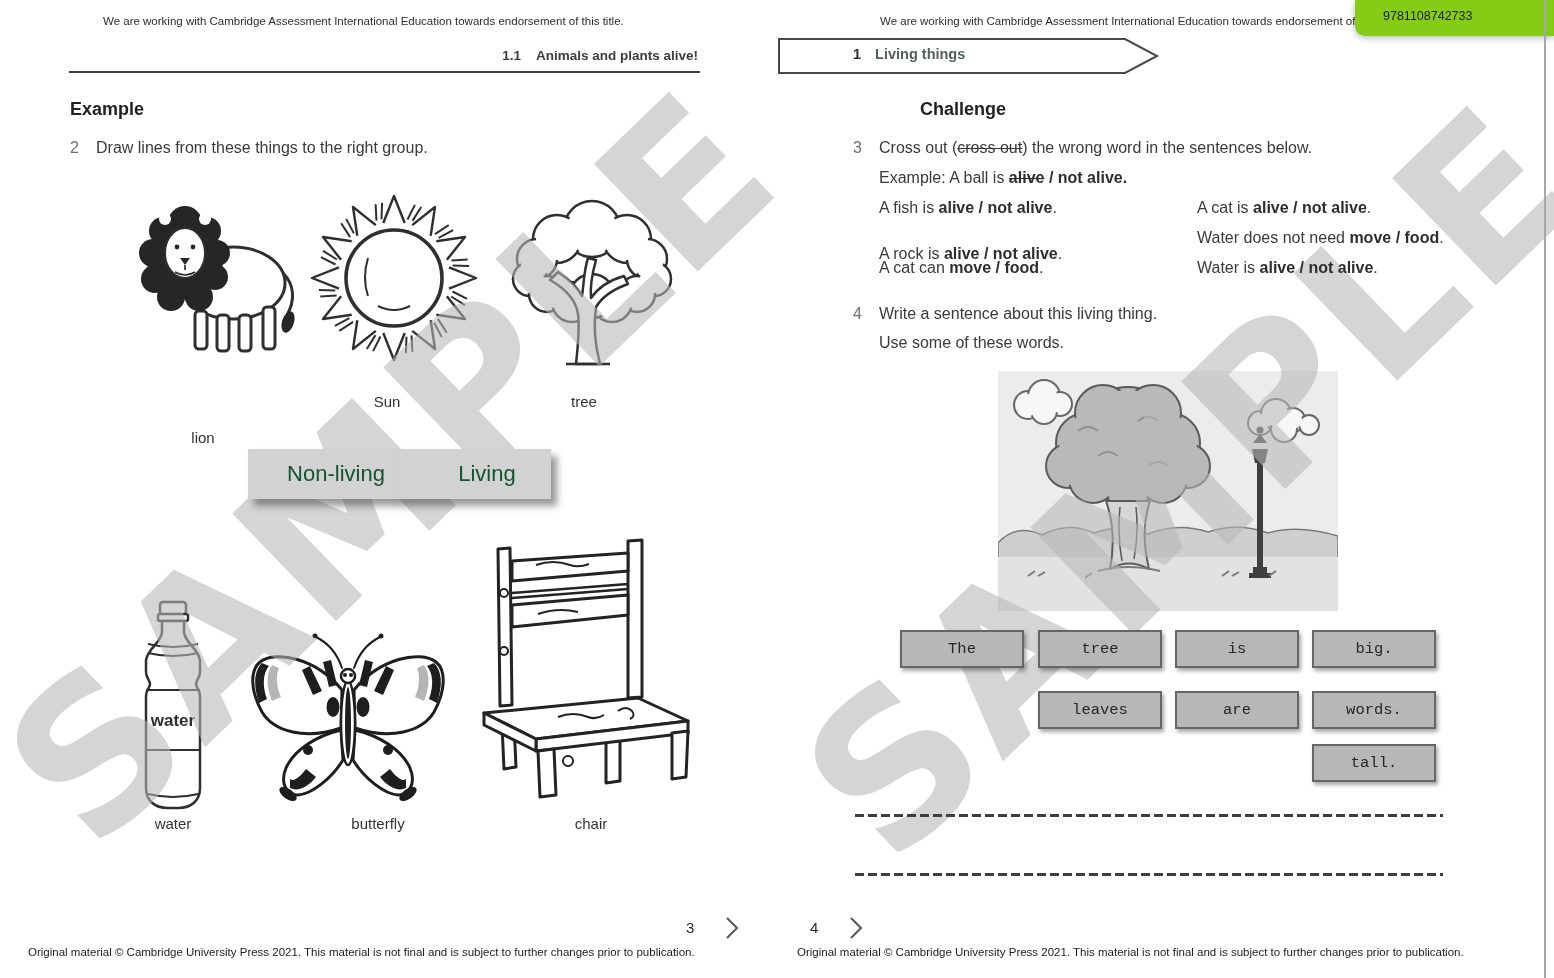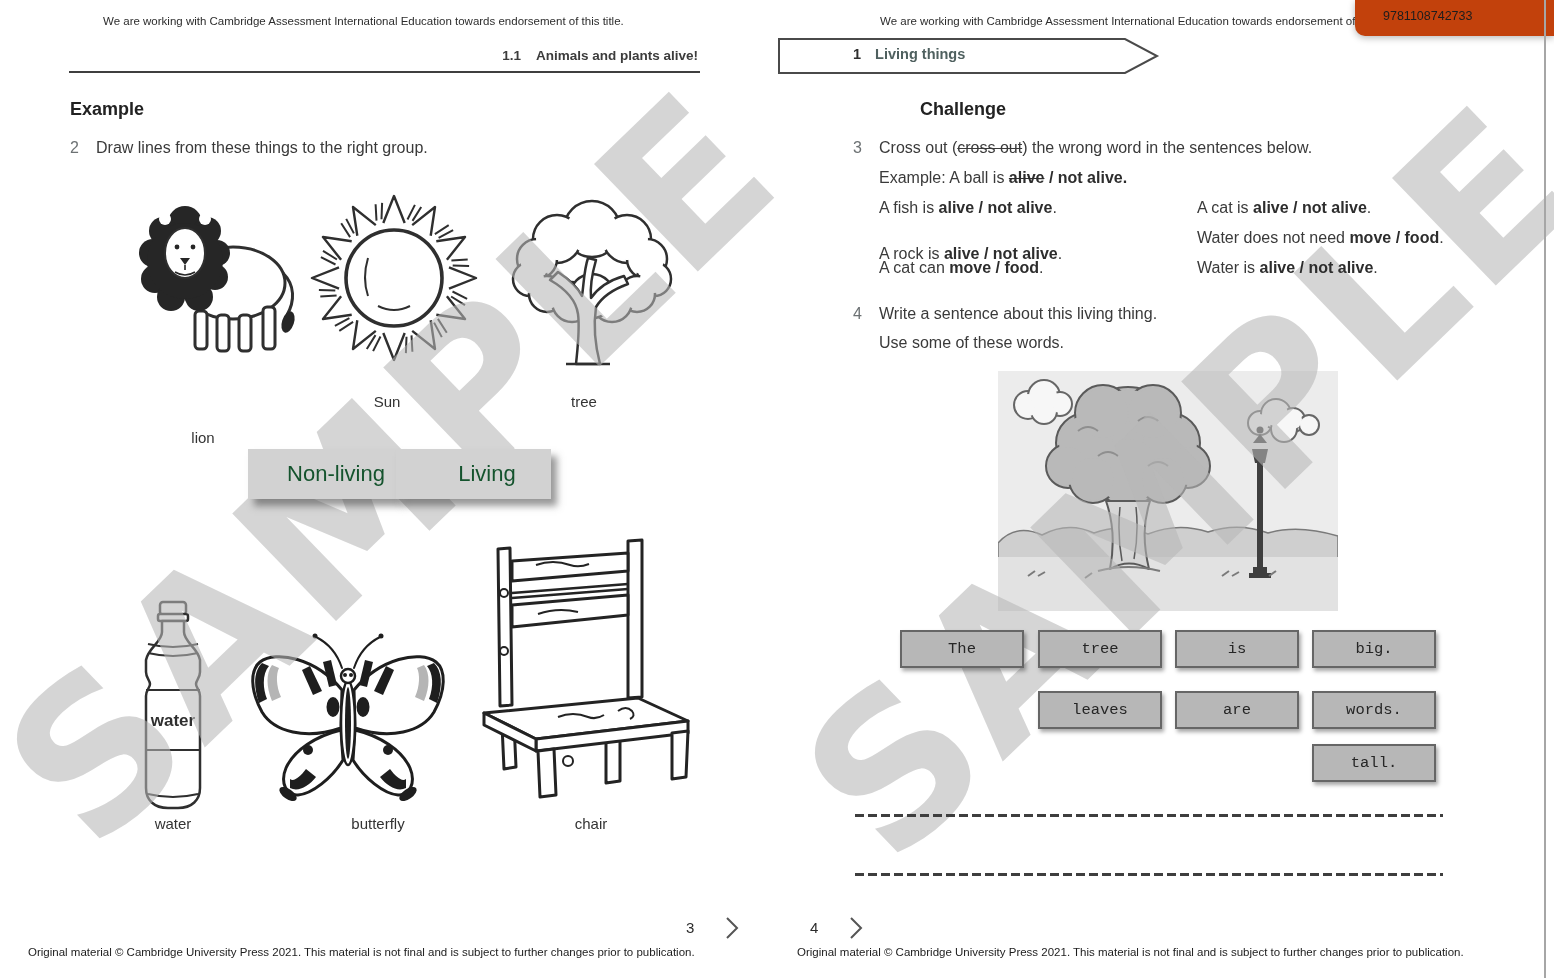--- a/index.html
+++ b/index.html
@@ -28,21 +28,21 @@
   .dashed-line{height:3px;z-index:6;
     background:repeating-linear-gradient(90deg,#3e3e3e 0 9px,transparent 9px 13px);}
   .pagenum{font-size:15px;color:#2c2c2c;z-index:6;}
   .footer{font-size:11.5px;color:#1c1c1c;white-space:nowrap;z-index:6;}
   .watermark{font-weight:bold;font-size:205px;letter-spacing:6px;
     color:rgba(183,183,183,0.58);white-space:nowrap;pointer-events:none;
     font-family:"DejaVu Sans", sans-serif;}
   .banner-text{font-size:14.5px;white-space:nowrap;z-index:7;}
   .banner-num{font-weight:bold;color:#2f2f2f;}
   .banner-title{font-weight:600;color:#4f605f;margin-left:14px;}
-  .isbn-overlay{left:1355px;top:0;width:199px;height:36px;background:#c2410c;
+  .isbn-overlay{left:1355px;top:0;width:199px;height:36px;background:#84cc16;
     border-bottom-left-radius:10px;box-shadow:0 2px 7px rgba(0,0,0,0.28);z-index:10;text-decoration:underline;}
   .isbn-text{font-size:12.5px;color:#1d1d1d;position:absolute;left:28px;top:9px;}
   .edge-line{left:1544px;top:0;width:0;height:978px;border-left:2px solid #a6a6a6;z-index:11;}
 </style>
 </head>
 <body>
 
 <div id="canvas">
 
   <div class="abs endorse z-txt" style="left:103px;top:15px;">We are working with Cambridge Assessment International Education towards endorsement of this title.</div>

